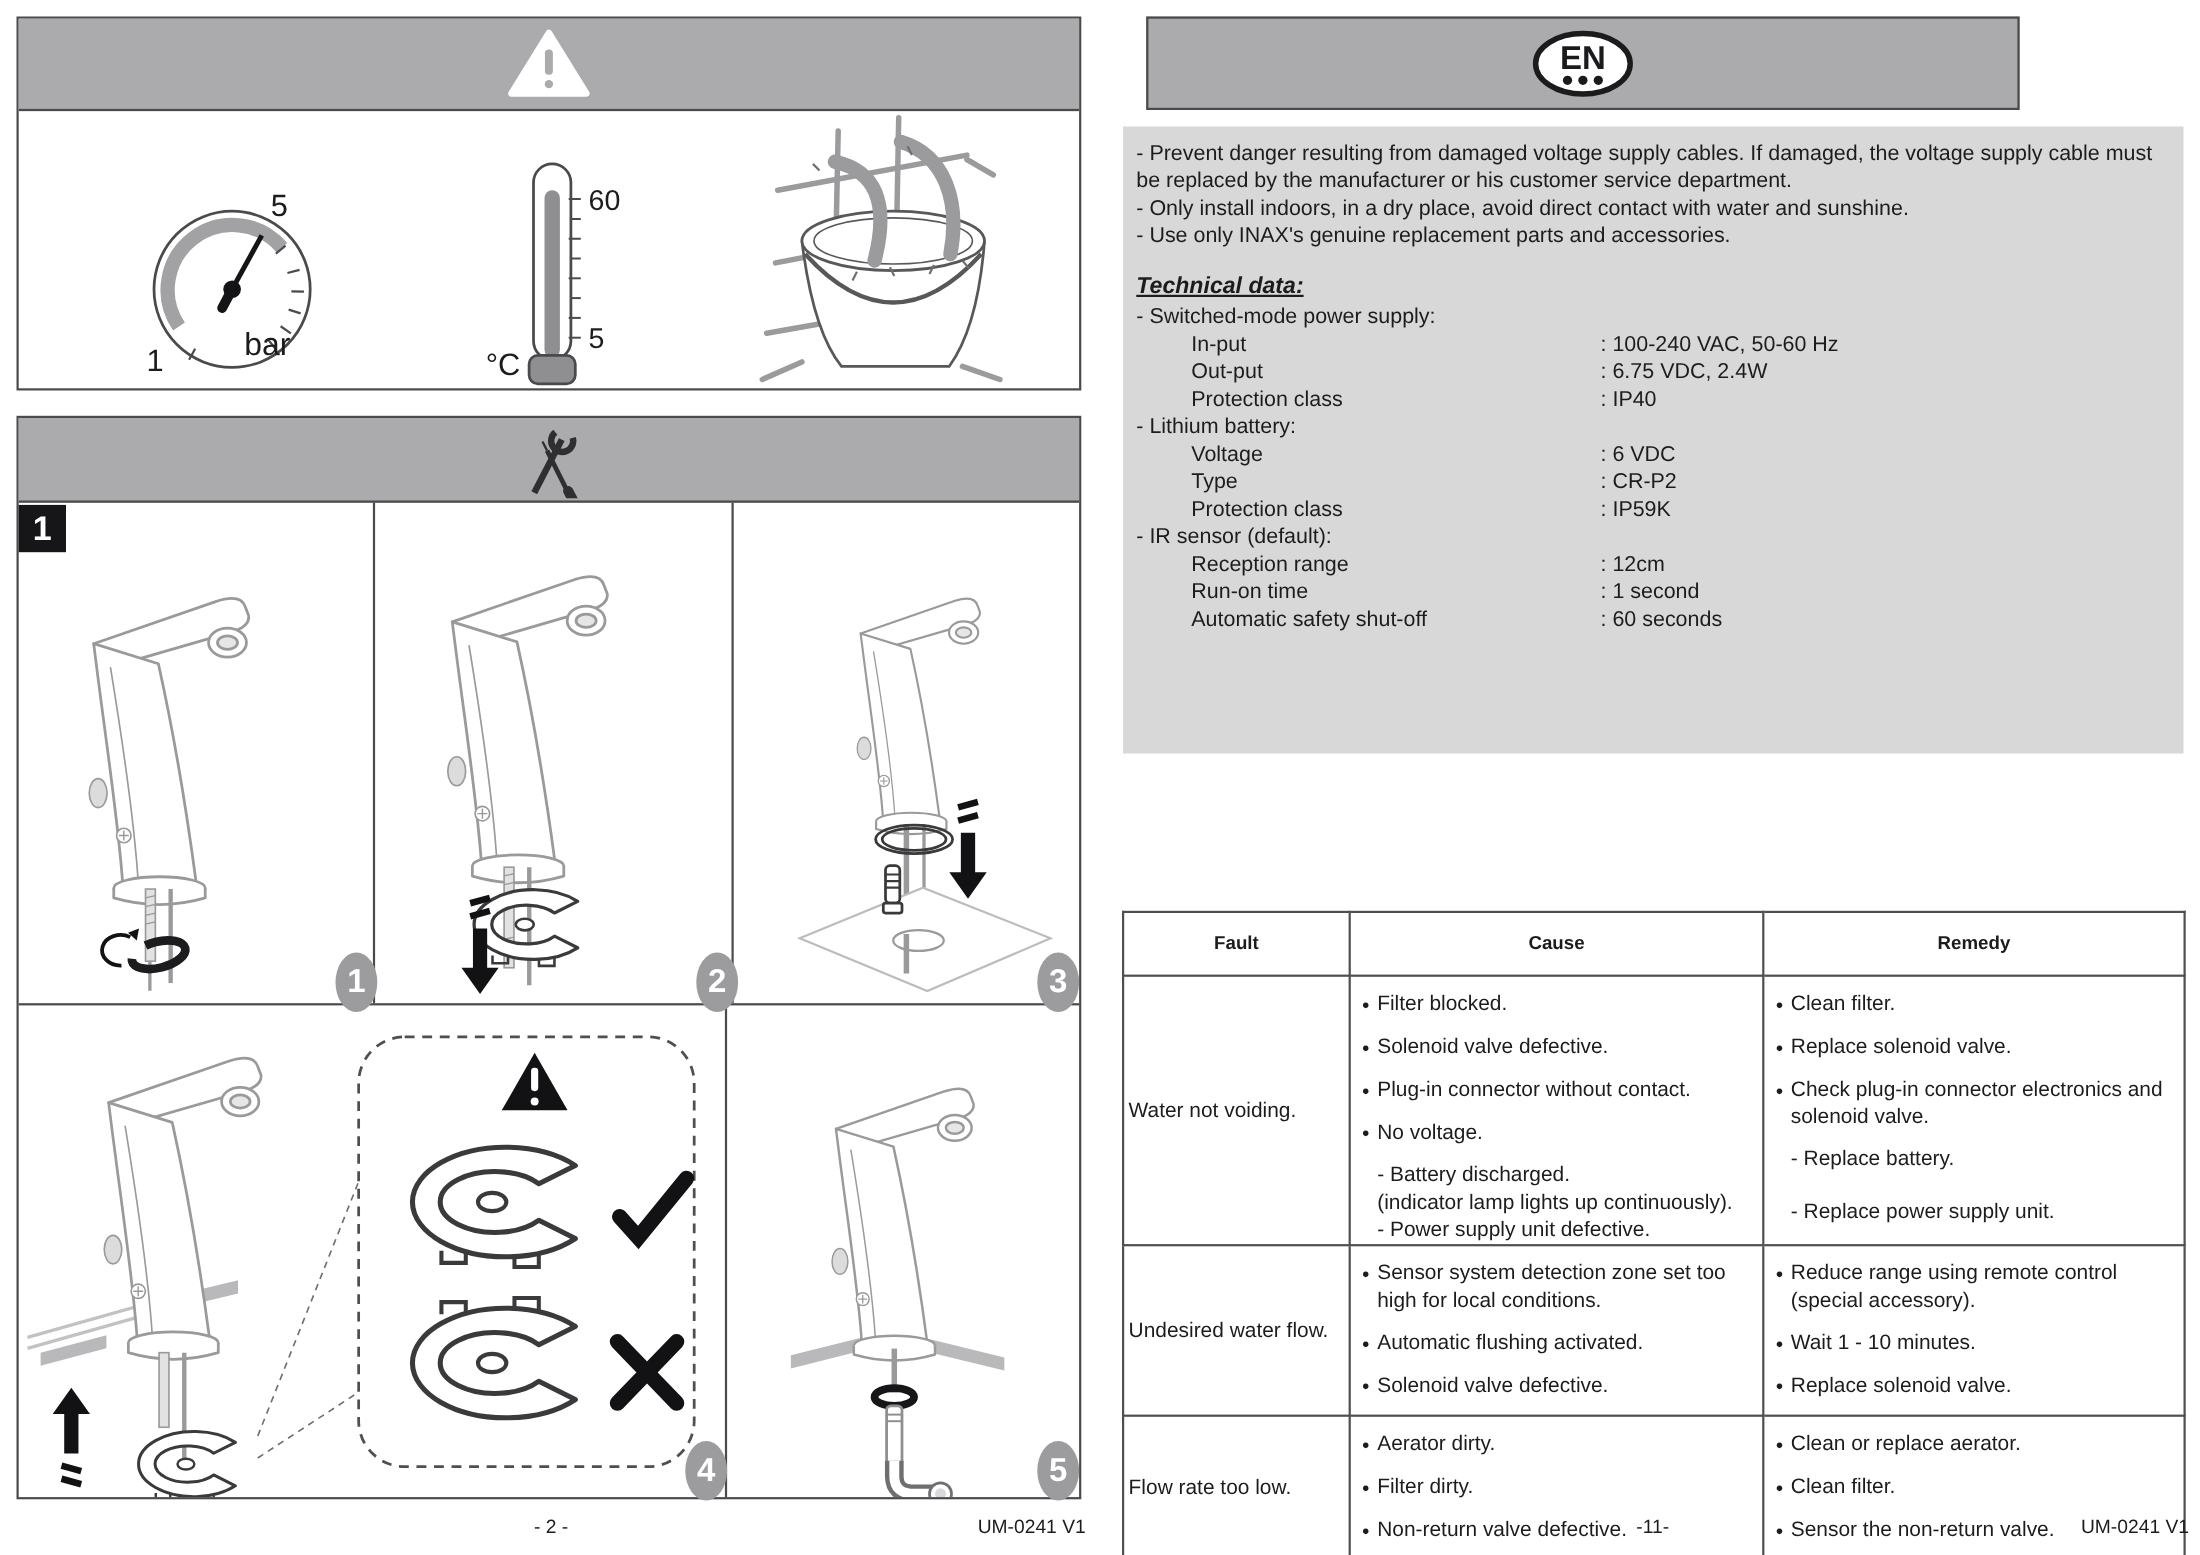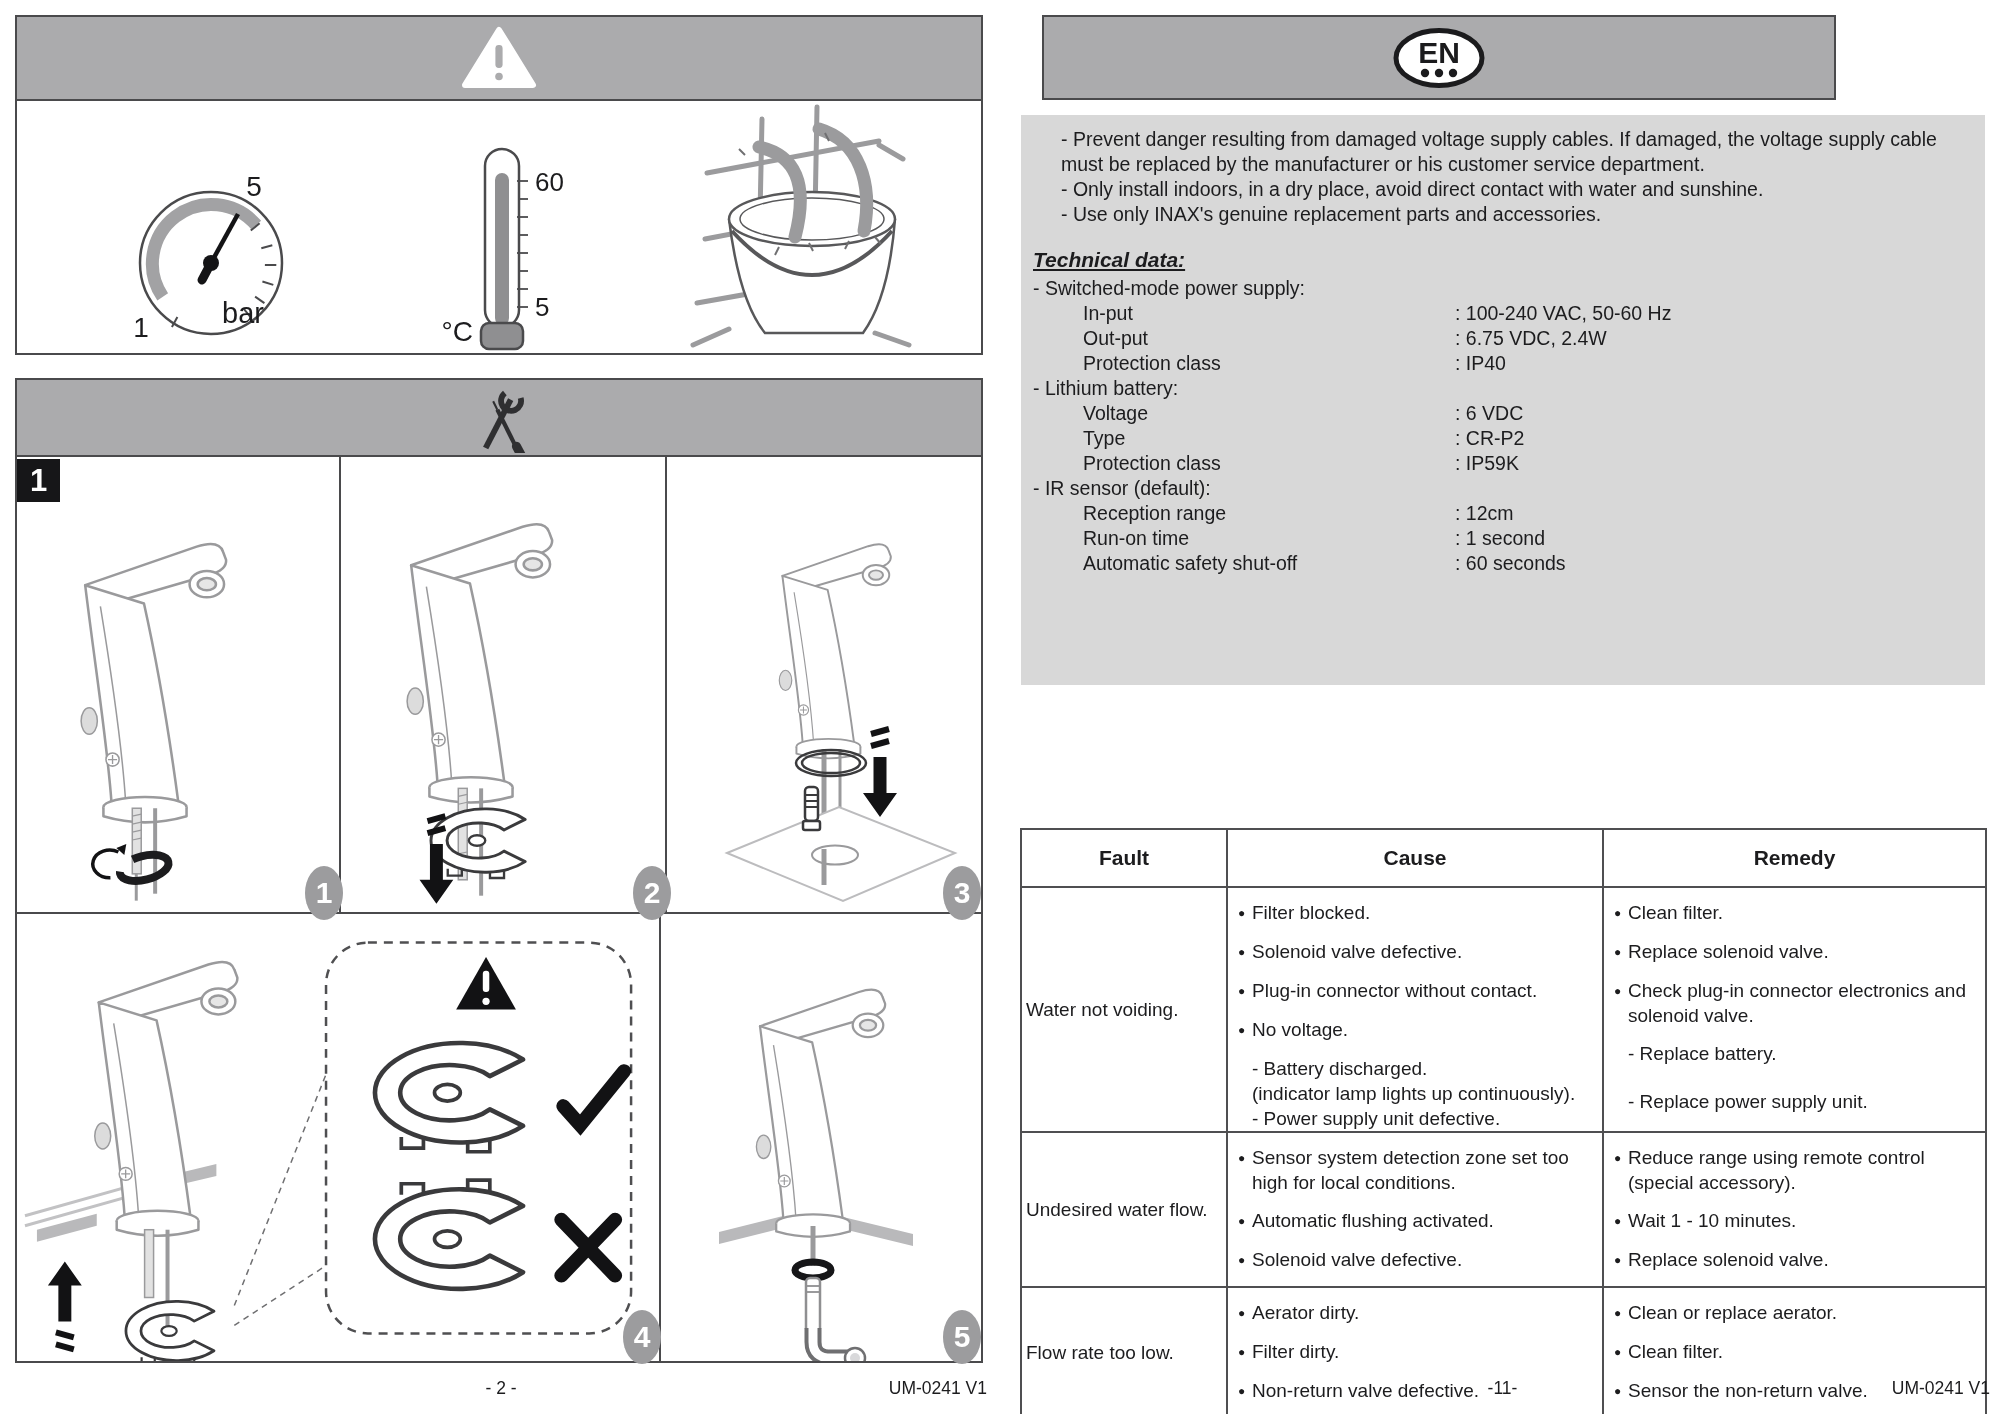--- a/index.html
+++ b/index.html
@@ -22,30 +22,30 @@
   .panel{position:relative;box-sizing:border-box;height:100%;}
   .panel.sep{border-right:2px solid #4a4a4c;}
   .panel svg{display:block;width:100%;height:100%;}
   .oval{position:absolute;width:38px;height:54px;border-radius:50%;background:#9c9c9e;color:#fff;
         display:flex;align-items:center;justify-content:center;font-size:30px;font-weight:bold;z-index:5;}
   
   #rband{left:1042px;top:15px;width:794px;height:85px;}
   #attn{left:1021px;top:115px;width:964px;height:570px;background:#d8d8d8;box-sizing:border-box;
         padding:12px 14px 0 12px;font-size:19.5px;line-height:25px;}
   .h-ital{font-weight:bold;font-style:italic;text-decoration:underline;font-size:21px;margin-bottom:4px;}
-  .aline{line-height:25px;margin-left:28px;}
+  .aline{line-height:25px;}
   #tech-block{margin-top:20px;}
   .ghead{line-height:25px;}
   .trow{display:flex;padding-left:50px;line-height:25px;}
   .trow .lbl{width:372px;flex:none;}
   
   #ftable-wrap{left:1020px;top:828px;width:965px;}
   table{border-collapse:collapse;width:965px;table-layout:fixed;}
   th,td{border:2px solid #4f4f51;vertical-align:top;font-size:19px;}
-  th{height:56px;vertical-align:middle;text-align:center;font-size:21px;font-weight:bold;padding:0;}
+  th{height:56px;vertical-align:middle;text-align:center;font-size:17px;font-weight:bold;padding:0;}
   td.fault{vertical-align:middle;padding:0 2px 0 4px;font-size:19px;}
   td.list{padding:12px 4px 0 10px;}
   tr.r1 td{height:223px;} tr.r2 td{height:138px;} tr.r3 td{height:116px;}
   .it{display:flex;margin-bottom:13px;line-height:25px;}
   .it .blt{flex:none;width:14px;font-size:15px;padding-top:1px;}
   .it.d{margin:0 0 0 14px;} .it.dg{margin:0 0 23px 14px;align-items:flex-end;}
   
   .footer{height:22px;font-size:17.5px;}
   .footer .pageno{position:absolute;left:0;width:100%;text-align:center;}
   .footer .doccode{position:absolute;right:0;}

